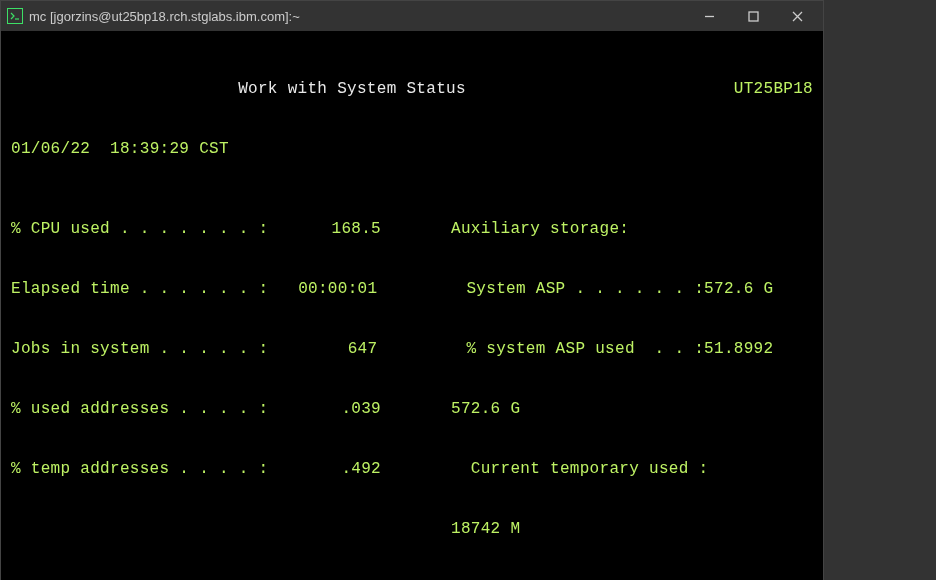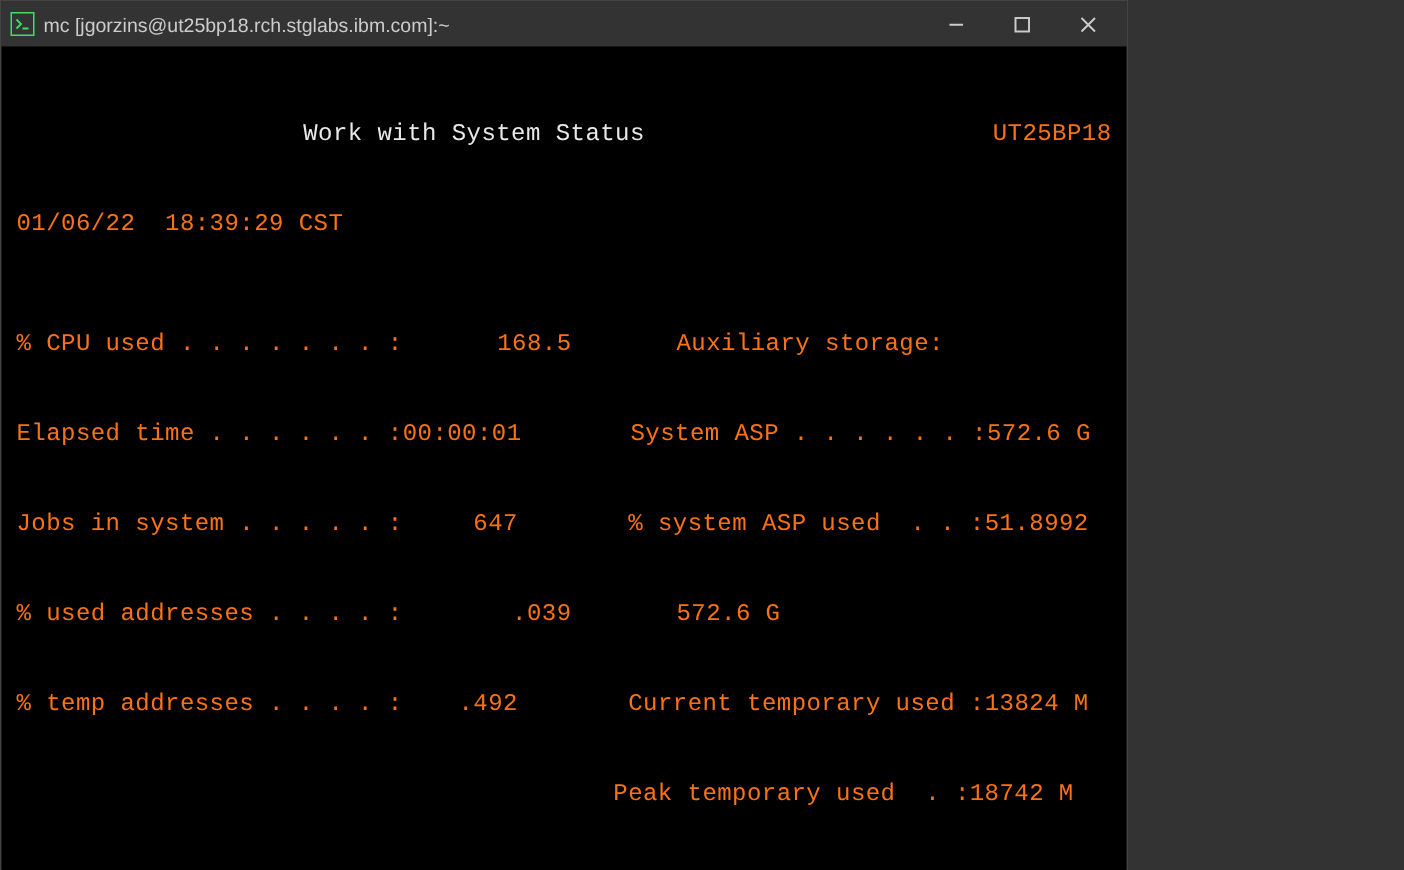--- a/index.html
+++ b/index.html
@@ -7,21 +7,21 @@
       margin: 0;
       padding: 0;
       width: 936px;
       height: 580px;
       background: #333;
       font-family: "Consolas", "Courier New", monospace;
       font-size: 16px;
       overflow: hidden;
     }
     .window {
-      width: 752px;
+      width: 824px;
       height: 580px;
       display: flex;
       flex-direction: column;
       background: #222;
       border: 1px solid #444;
     }
     .titlebar {
       height: 30px;
       background: #333;
       display: flex;
@@ -47,21 +47,21 @@
     .winbtn svg { width: 11px; height: 11px; stroke: #ccc; stroke-width: 1.3; fill: none; }
     .terminal {
       flex: 1;
       background: #000;
       position: relative;
       padding: 8px 10px 4px 10px;
       white-space: pre;
       line-height: 20px;
       letter-spacing: 0.3px;
     }
-    .green { color: #f97316; }
+    .green { color: #bef264; }
     .white { color: #e8e8e8; }
     .row { display: flex; }
     
     .label-dots { display: inline-block; width: 270px; }
     .stat-val   { display: inline-block; width: 100px; text-align: right; }
     .aux-gap    { display: inline-block; width: 70px; }
     .aux-label  { display: inline-block; width: 260px; }
     .aux-val    { display: inline-block; width: 110px; }
     
     .screen-title-row { display:flex; }
@@ -129,25 +129,23 @@
       <span class="green label-dots">% used addresses . . . . :</span>
       <span class="green stat-val">.039</span>
       <span class="aux-gap"></span>
       <span class="green aux-val">572.6 G</span>
     </div>
     <div class="row">
       <span class="green label-dots">% temp addresses . . . . :</span>
       <span class="green stat-val">.492</span>
       <span class="aux-gap"></span>
       <span class="green aux-label">  Current temporary used :</span>
-      <span class="green aux-val">13824 M</span>
     </div>
     <div class="row">
       <span class="label-dots"></span><span class="stat-val"></span><span class="aux-gap"></span>
-      <span class="green aux-label">  Peak temporary used  . :</span>
       <span class="green aux-val">18742 M</span>
     </div>
 
     
     
     
 
     
     
     

